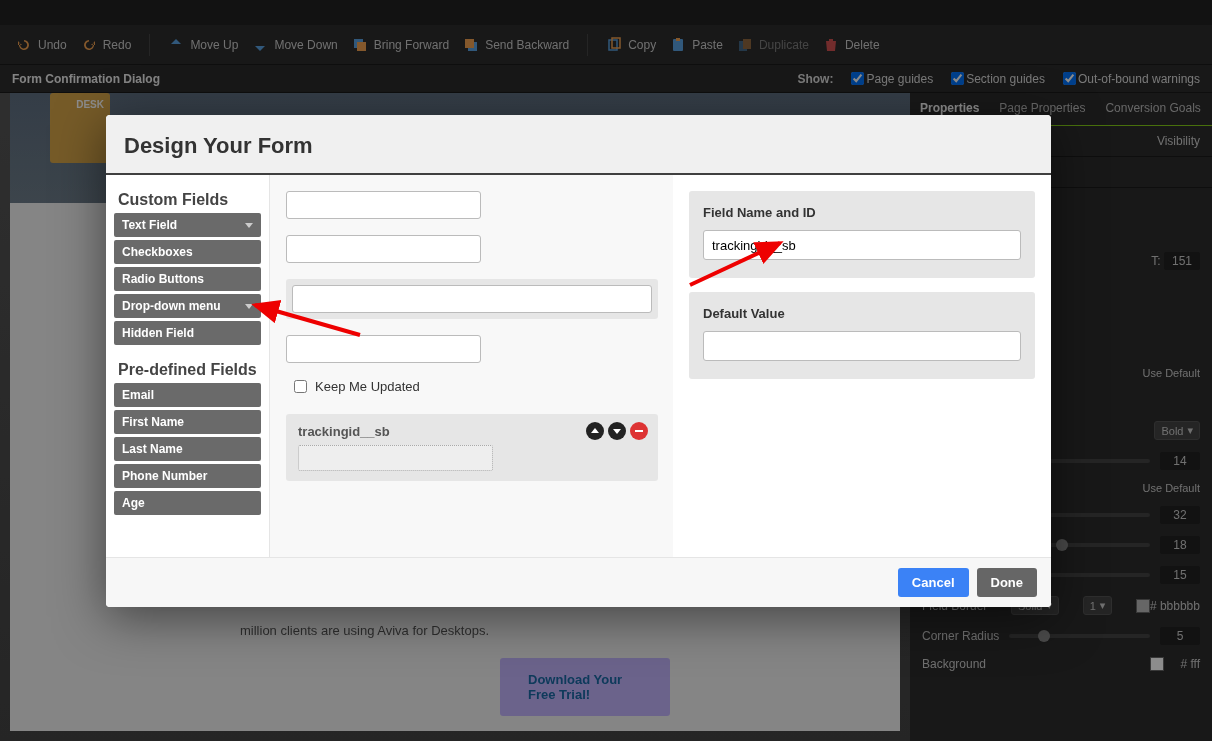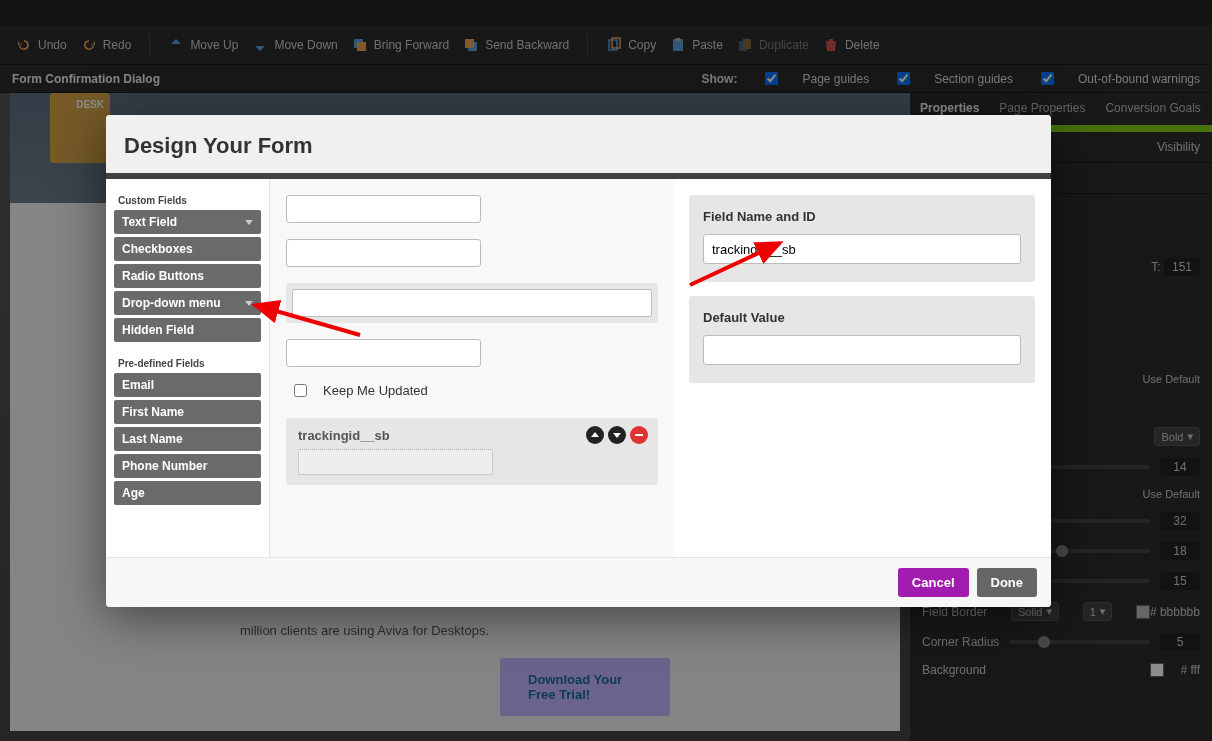--- a/index.html
+++ b/index.html
@@ -6,67 +6,67 @@
   body { width: 1212px; height: 741px; background: #333; overflow: hidden; position: relative; color: #333; }
   .bg { position: absolute; inset: 0; }
   .bg-top { height: 25px; background: #222; }
   .bg-toolbar { height: 40px; background: #2c2c2c; border-bottom: 1px solid #1a1a1a; display: flex; align-items: center; gap: 14px; padding: 0 16px; color: #ddd; font-size: 12px; }
   .bg-toolbar .tbitem { display: flex; align-items: center; gap: 6px; color: #ccc; }
   .bg-toolbar .sep { width: 1px; height: 22px; background: #444; margin: 0 4px; }
   .bg-toolbar svg { width: 16px; height: 16px; }
   .bg-showbar { height: 28px; background: #2c2c2c; border-bottom: 1px solid #1a1a1a; display: flex; align-items: center; color: #ddd; font-size: 12px; padding: 0 12px; }
   .bg-showbar .crumb { flex: 0 0 auto; font-weight: 600; color: #eee; }
   .bg-showbar .grow { flex: 1; }
-  .bg-showbar .chk { display: flex; align-items: flex-start; gap: 24px; margin-left: 28px; }
+  .bg-showbar .chk { display: flex; align-items: flex-start; gap: 2px; margin-left: 18px; }
   .bg-showbar input[type=checkbox] { width: 13px; height: 13px; }
   .bg-main { display: flex; height: calc(100% - 93px); }
   .bg-canvas { flex: 1; position: relative; background: linear-gradient(#555,#444); }
   .bg-canvas .hero { position:absolute; top:0; left:10px; right:0; height:110px; background: linear-gradient(#6a8aae,#8aa9c2); opacity:0.5; }
   .bg-canvas .logo { position:absolute; top:0; left:50px; width:60px; height:70px; background:#d8a64a; color:#fff; font-size:10px; font-weight:bold; display:flex; align-items:flex-start; justify-content:flex-end; padding:6px; border-radius:3px; }
   .bg-canvas .body { position:absolute; top:110px; left:10px; right:10px; bottom:10px; background:#f3f3f3; padding:20px 230px 20px 230px; color:#555; font-size:13px; }
   .bg-canvas .trialbtn { background:#c4b5fd; color:#1a6aa6; font-weight:bold; padding:14px 28px; border-radius:3px; display:inline-block; margin-left:260px; margin-top:20px; }
   .bg-right { width: 302px; background: #2c2c2c; color: #ccc; font-size: 12px; }
-  .bg-right .tabs { display:flex; border-bottom:7px solid #84cc16; }
+  .bg-right .tabs { display:flex; border-bottom:1px solid #84cc16; }
   .bg-right .tabs div { padding:8px 10px; font-size:12px; color:#bbb; }
   .bg-right .tabs .act { color:#fff; border-bottom:2px solid #3a8ad0; font-weight:600; }
   .bg-right .section { padding:8px 12px; border-bottom:1px solid #1a1a1a; display:flex; justify-content:space-between; align-items:flex-start; }
   .bg-right .row { display:flex; justify-content:space-between; align-items:center; padding:6px 12px; }
   .bg-right .val { background:#222; padding:2px 8px; border-radius:2px; min-width:40px; text-align:center; }
   .bg-right .slider { flex:1; height:4px; background:#444; position:relative; margin:0 10px; border-radius:2px; }
   .bg-right .slider .knob { position:absolute; top:-4px; width:12px; height:12px; background:#888; border-radius:50%; }
   .bg-right .sel { background:#444; border:1px solid #555; padding:2px 6px; border-radius:3px; font-size:11px; display:flex; align-items:center; gap:4px; }
 
   .dim { position:absolute; inset:0; background:rgba(0,0,0,0.45); }
 
   .modal { position:absolute; top:115px; left:106px; width:945px; height:492px; background:#fff; border-radius:4px; box-shadow:0 10px 50px rgba(0,0,0,0.5); display:flex; flex-direction:column; }
-  .modal-header { padding:18px 1px 14px 18px; border-bottom:6px solid #404040; background:#f0f0f0; border-radius:4px 4px 0 0; }
+  .modal-header { padding:18px 1px 14px 18px; border-bottom:2px solid #404040; background:#f0f0f0; border-radius:4px 4px 0 0; }
   .modal-header h2 { font-size:22px; font-weight:bold; color:#333; }
   .modal-body { flex:1; display:flex; overflow:hidden; }
   .leftcol { width:164px; padding:10px 8px; background:#fff; border-right:1px solid #e5e5e5; }
-  .leftcol .grouplabel { font-size:10px; font-weight:bold; color:#444; padding:6px 4px 4px 4px; }
+  .leftcol .grouplabel { font-size:16px; font-weight:bold; color:#444; padding:6px 4px 4px 4px; }
   .fieldbtn { display:flex; align-items:center; justify-content:space-between; background:#6a6a6a; color:#fff; font-size:12px; font-weight:600; padding:5px 8px; border-radius:2px; margin-bottom:3px; cursor:pointer; }
   .fieldbtn .caret { border-left:4px solid transparent; border-right:4px solid transparent; border-top:5px solid #ccc; }
   .midcol { flex:1; padding:16px 16px; background:#f8f8f8; overflow:auto; }
   .midcol .finput { width:195px; height:28px; border:1px solid #bbb; border-radius:3px; background:#fff; margin-bottom:16px; display:block; padding:0 8px; font-size:13px; }
   .midcol .selwrap { background:#e6e6e6; padding:6px; border-radius:3px; margin-bottom:16px; width:372px; }
-  .midcol .chkrow { display:flex; align-items:center; gap:16px; font-size:13px; color:#333; margin-bottom:20px; padding-left:8px; }
+  .midcol .chkrow { display:flex; align-items:center; gap:8px; font-size:13px; color:#333; margin-bottom:20px; padding-left:8px; }
   .hiddenfield { background:#e6e6e6; border-radius:3px; padding:10px 12px; width:372px; position:relative; }
   .hiddenfield .hflabel { font-size:13px; font-weight:bold; color:#555; margin-bottom:6px; }
   .hiddenfield .hfbox { width:195px; height:26px; background:#eee; border:1px dotted #aaa; border-radius:2px; }
   .hiddenfield .ctrls { position:absolute; top:8px; right:10px; display:flex; gap:4px; }
   .hiddenfield .ctrls .cbtn { width:18px; height:18px; border-radius:50%; background:#222; display:flex; align-items:center; justify-content:center; }
   .hiddenfield .ctrls .cbtn svg { width:10px; height:10px; }
   .hiddenfield .ctrls .del { background:#d33; }
   .rightcol { width:378px; padding:16px; }
   .propbox { background:#e6e6e6; border-radius:3px; padding:14px 14px 18px 14px; margin-bottom:14px; }
   .propbox .pblabel { font-size:13px; font-weight:bold; color:#333; margin-bottom:10px; }
   .propbox input { width:100%; height:30px; border:1px solid #bbb; border-radius:3px; padding:0 8px; font-size:13px; background:#fff; }
   .modal-footer { padding:10px 14px; border-top:1px solid #e5e5e5; background:#f7f7f7; display:flex; justify-content:flex-end; gap:8px; border-radius:0 0 4px 4px; }
   .btn { padding:7px 14px; border-radius:3px; font-size:13px; font-weight:600; cursor:pointer; border:none; }
-  .btn-cancel { background:#a21caf; color:#fff; }
+  .btn-cancel { background:#3b82f6; color:#fff; }
   .btn-done { background:#666; color:#fff; }
 
   .arrow { position:absolute; pointer-events:none; }
   .arrow svg { overflow:visible; }
 </style>
 </head>
 <body>
 
 <div class="bg">
   <div class="bg-top"></div>

